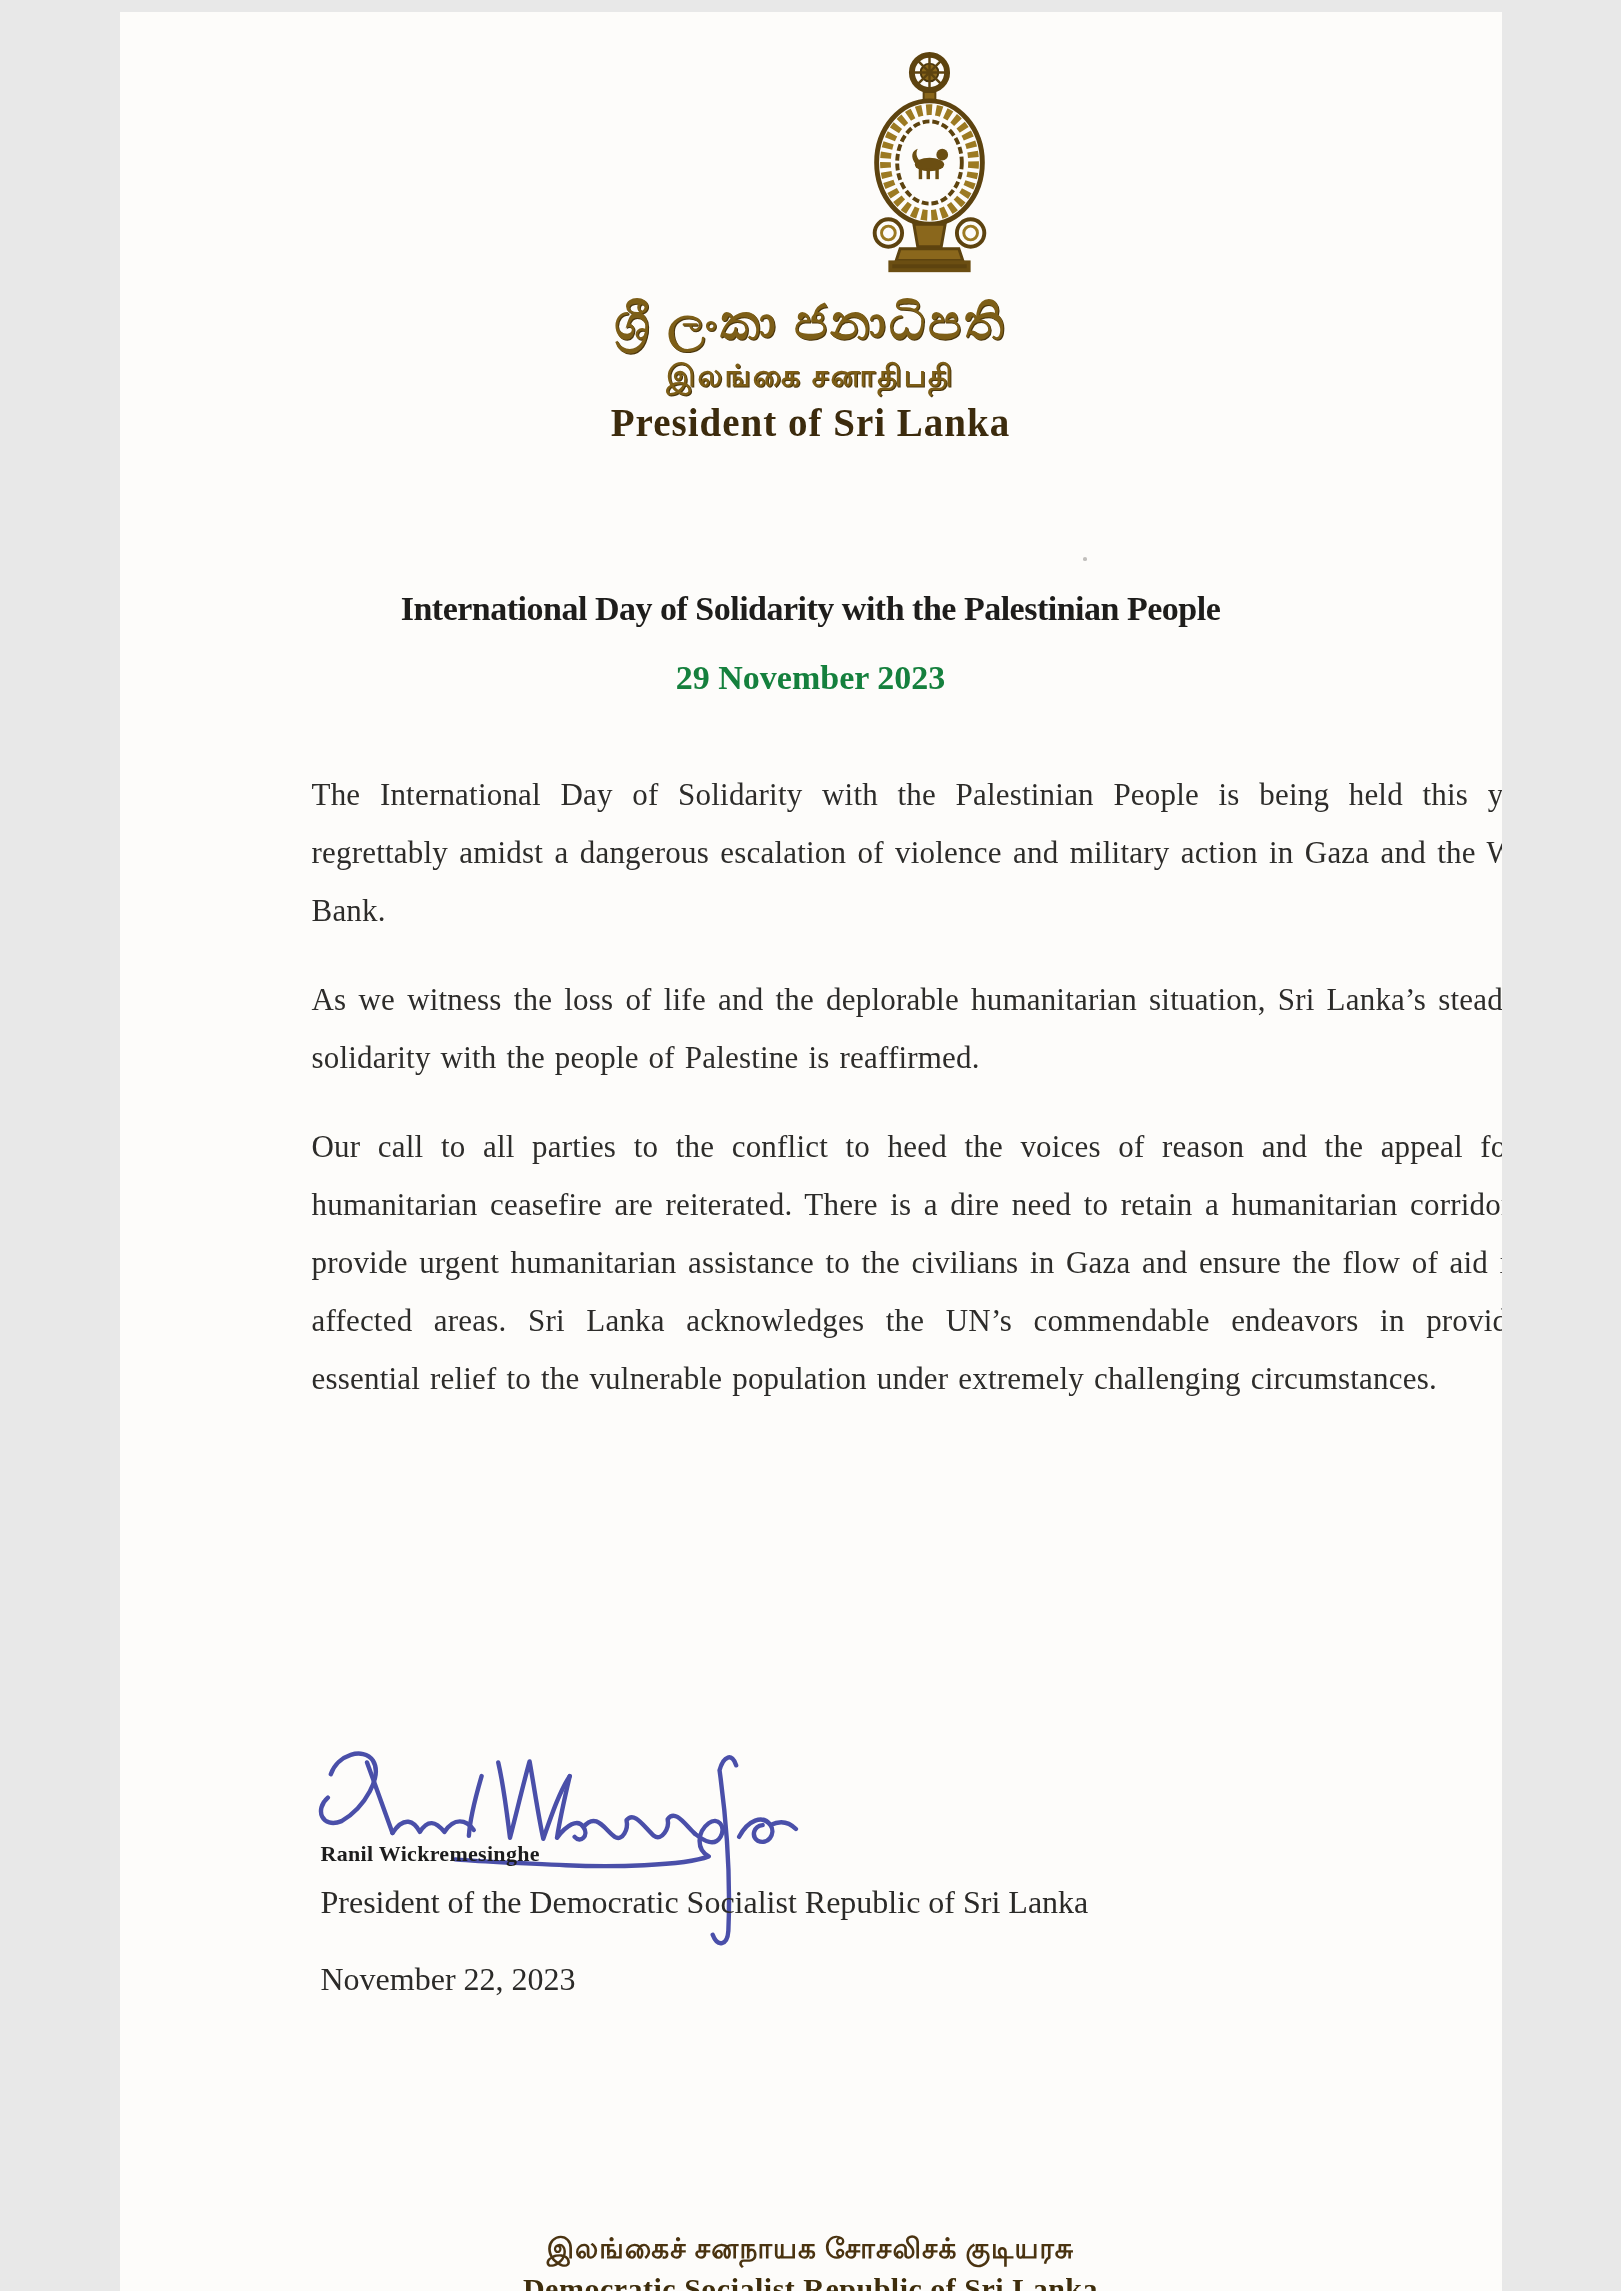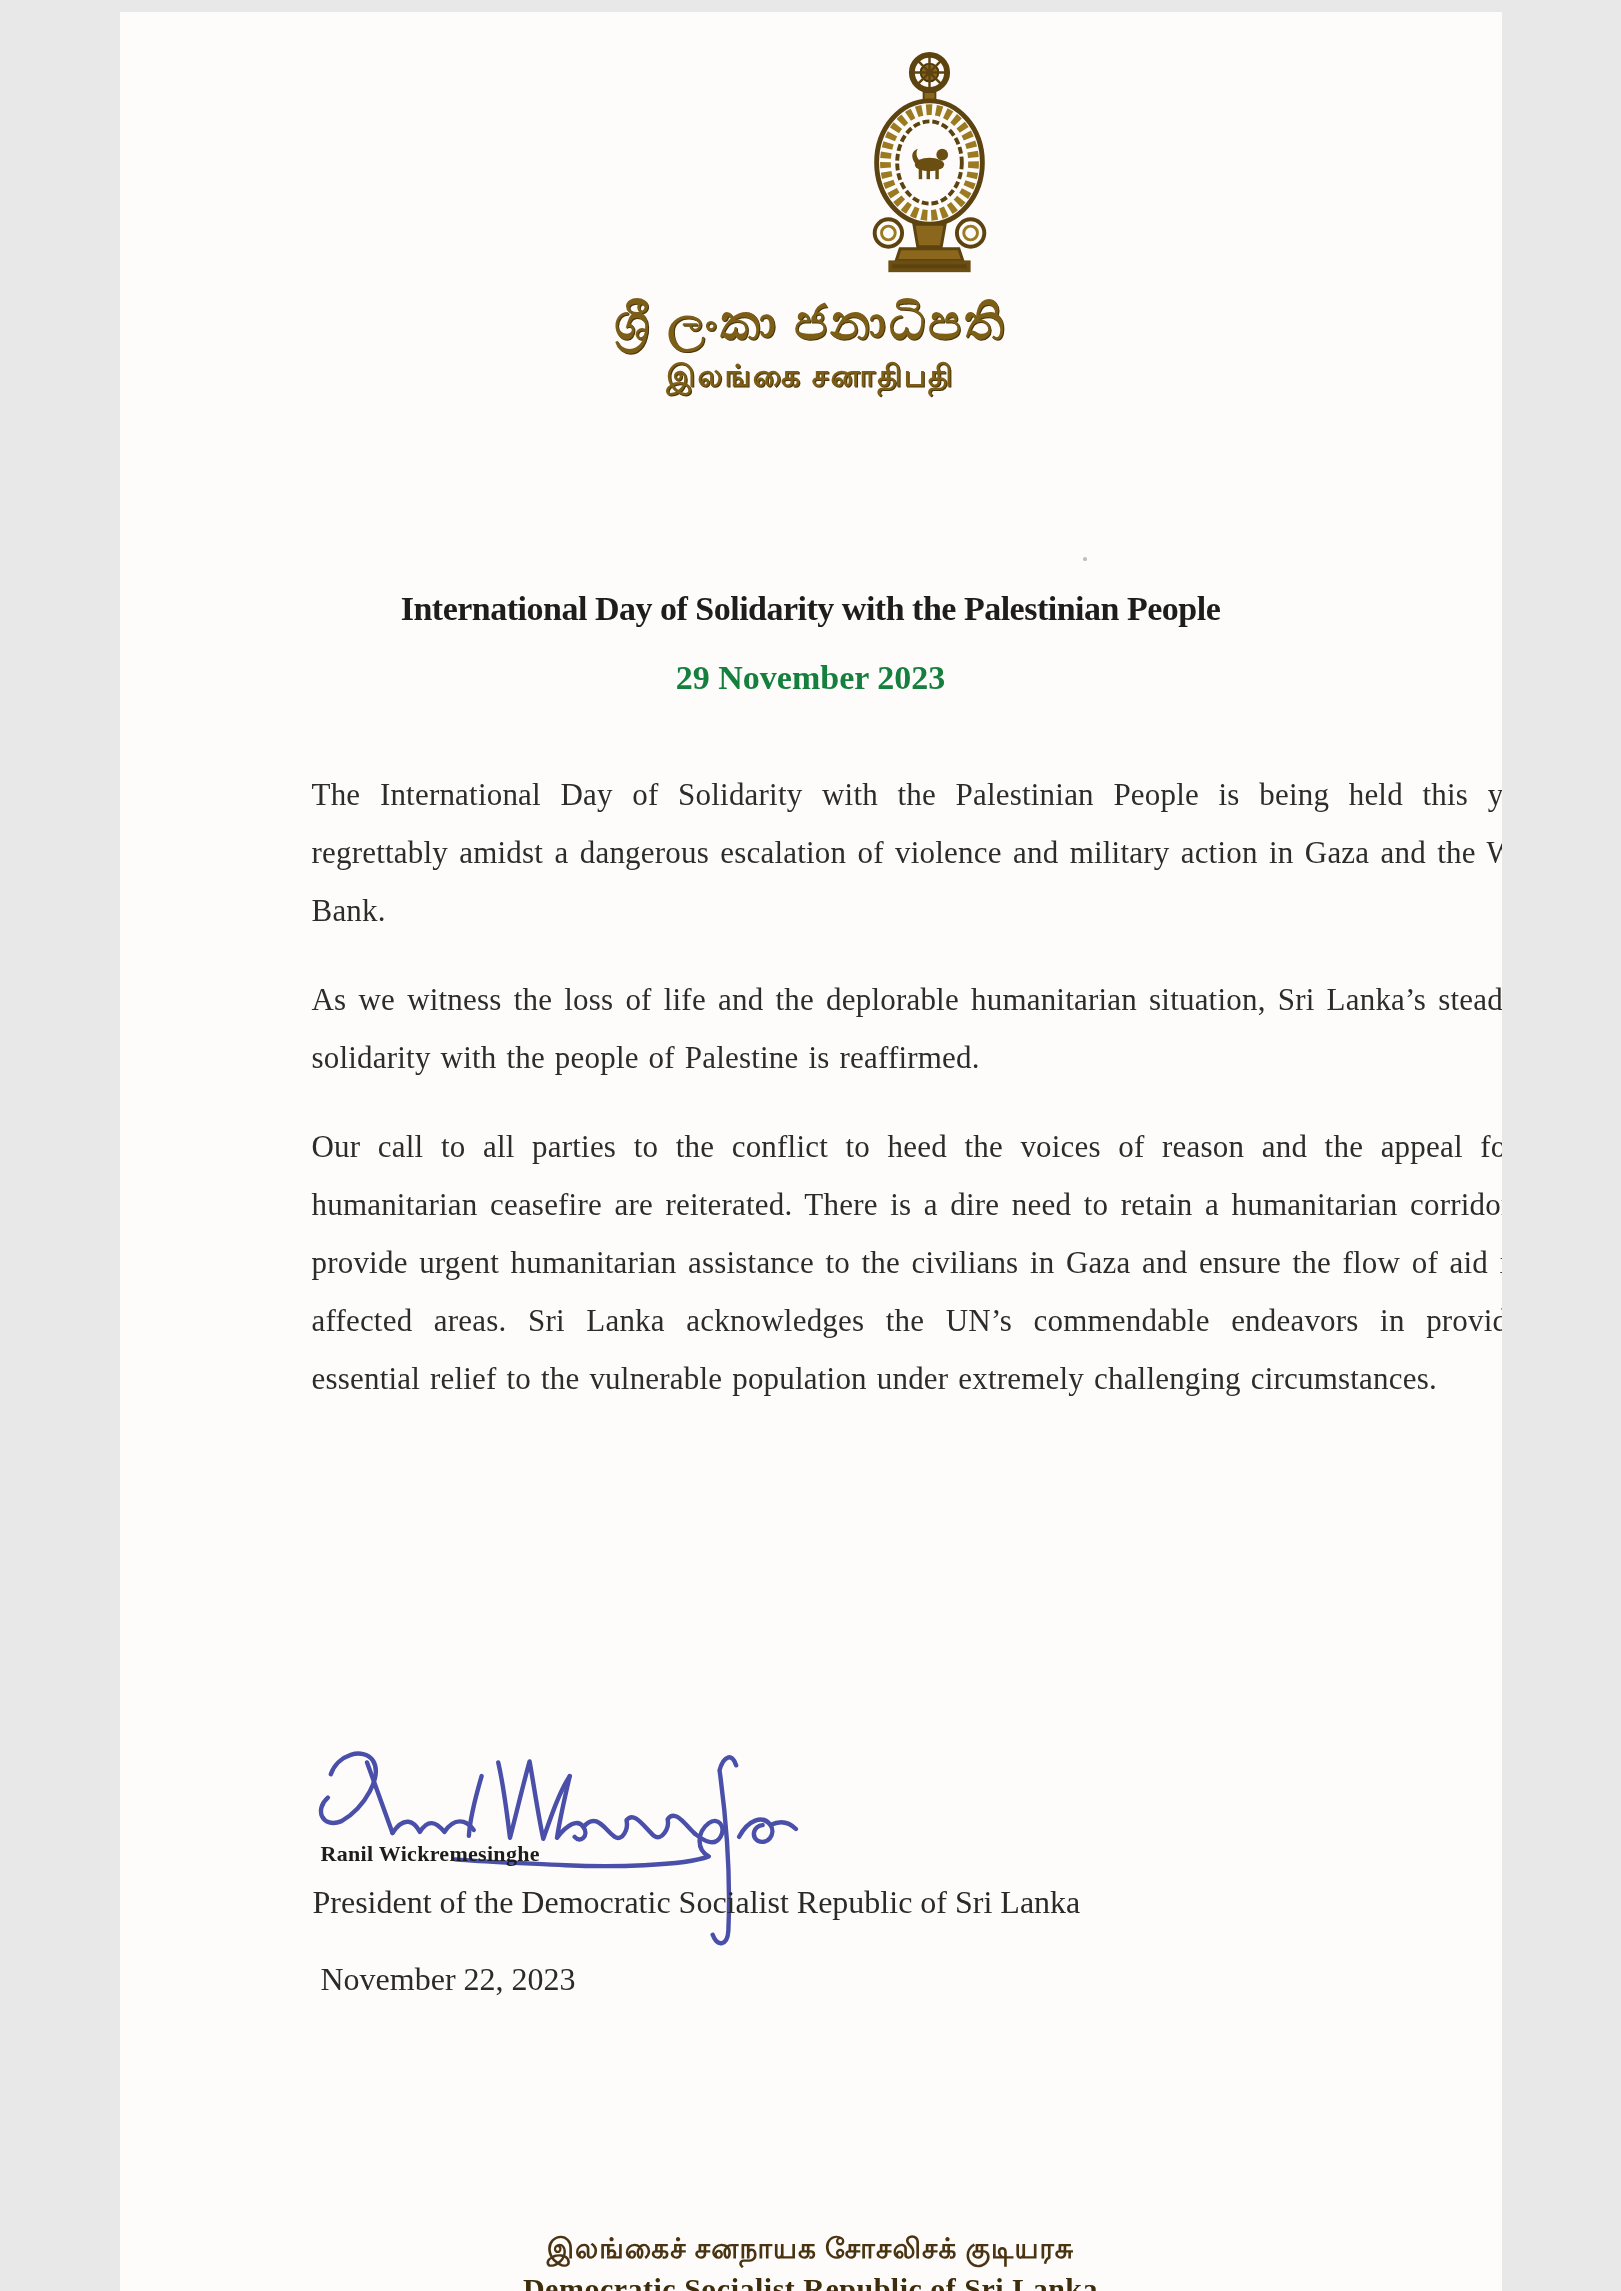--- a/index.html
+++ b/index.html
@@ -26,21 +26,21 @@
             font-size:34px;font-weight:bold;color:#15803d;}
   
   .body-text{position:absolute;top:754px;left:192px;width:1237px;
              font-size:31px;color:#2d2c2a;text-align:justify;}
   .body-text p{margin:0 0 31px 0;line-height:58px;word-spacing:2px;letter-spacing:0.2px;}
   .body-text p:last-child{margin-bottom:0;}
   
   .signature{position:absolute;top:1723px;left:182px;width:510px;height:235px;}
   .sig-name{position:absolute;top:1829px;left:201px;font-size:22px;font-weight:bold;
             color:#1d1d1d;letter-spacing:0.3px;white-space:nowrap;}
-  .sig-title{position:absolute;top:1872px;left:193px;font-size:32px;color:#2b2a28;white-space:nowrap;}
+  .sig-title{position:absolute;top:1872px;left:201px;font-size:32px;color:#2b2a28;white-space:nowrap;}
   .sig-date{position:absolute;top:1949px;left:201px;font-size:32px;color:#2b2a28;white-space:nowrap;}
   
   .f-line{position:absolute;left:0;width:100%;text-align:center;white-space:nowrap;}
   .f-sinhala{top:2168px;font-size:42px;font-weight:bold;color:#4a3310;letter-spacing:2px;
              text-shadow:1px 1px 0 #2e1f08;}
   .f-tamil{top:2221px;font-size:28px;font-weight:bold;color:#4a3310;letter-spacing:1px;}
   .f-english{top:2260px;font-size:30px;font-weight:bold;color:#3e2d0c;letter-spacing:0.5px;}
   
   .speck{position:absolute;top:545px;left:963px;width:4.9px;height:3.9px;border-radius:50%;
          background:#8f8d88;opacity:0.55;}
@@ -80,20 +80,21 @@
         <circle cx="120" cy="190" r="14" stroke="#5d430f" stroke-width="4"></circle>
         <circle cx="120" cy="190" r="7" stroke="#9c7a22" stroke-width="3"></circle>
         <path d="M48 206 H108 L112 218 H44 Z" fill="#8a671c" stroke="#5d430f" stroke-width="3"></path>
         <rect x="38" y="220" width="80" height="8" fill="#5d430f"></rect>
       </g>
     </g>
   </svg>
 
   <div class="h-line h-sinhala">ශ්‍රී ලංකා ජනාධිපති</div>
   <div class="h-line h-tamil">இலங்கை சனாதிபதி</div>
+  <div class="h-line h-english">President of Sri Lanka</div>
 
   <div class="speck"></div>
 
   <div class="doc-title">International Day of Solidarity with the Palestinian People</div>
   <div class="doc-date">29 November 2023</div>
 
   <div class="body-text">
     <p>The International Day of Solidarity with the Palestinian People is being held this year, regrettably amidst a dangerous escalation of violence and military action in Gaza and the West Bank.</p>
     <p>As we witness the loss of life and the deplorable humanitarian situation, Sri Lanka’s steadfast solidarity with the people of Palestine is reaffirmed.</p>
     <p>Our call to all parties to the conflict to heed the voices of reason and the appeal for a humanitarian ceasefire are reiterated. There is a dire need to retain a humanitarian corridor to provide urgent humanitarian assistance to the civilians in Gaza and ensure the flow of aid into affected areas. Sri Lanka acknowledges the UN’s commendable endeavors in providing essential relief to the vulnerable population under extremely challenging circumstances.</p>

